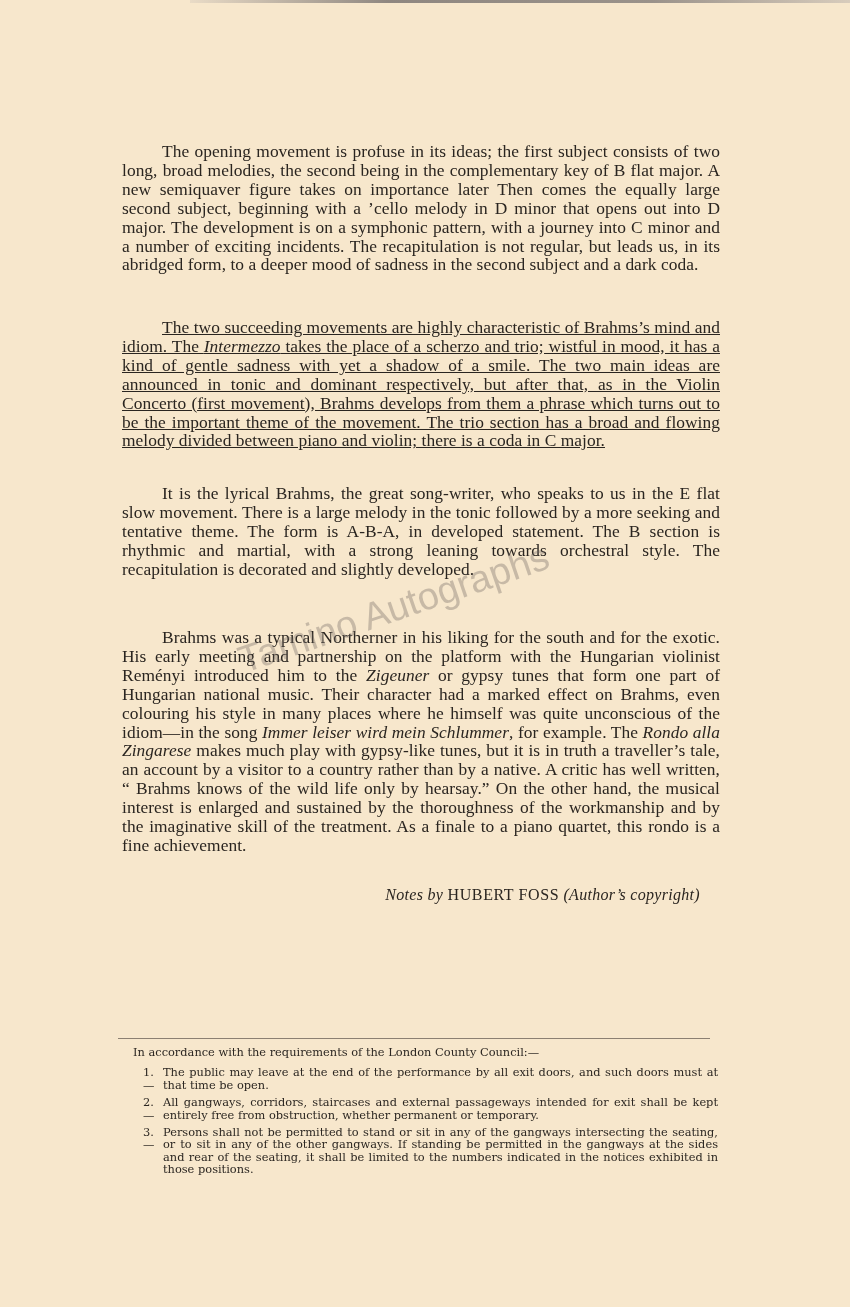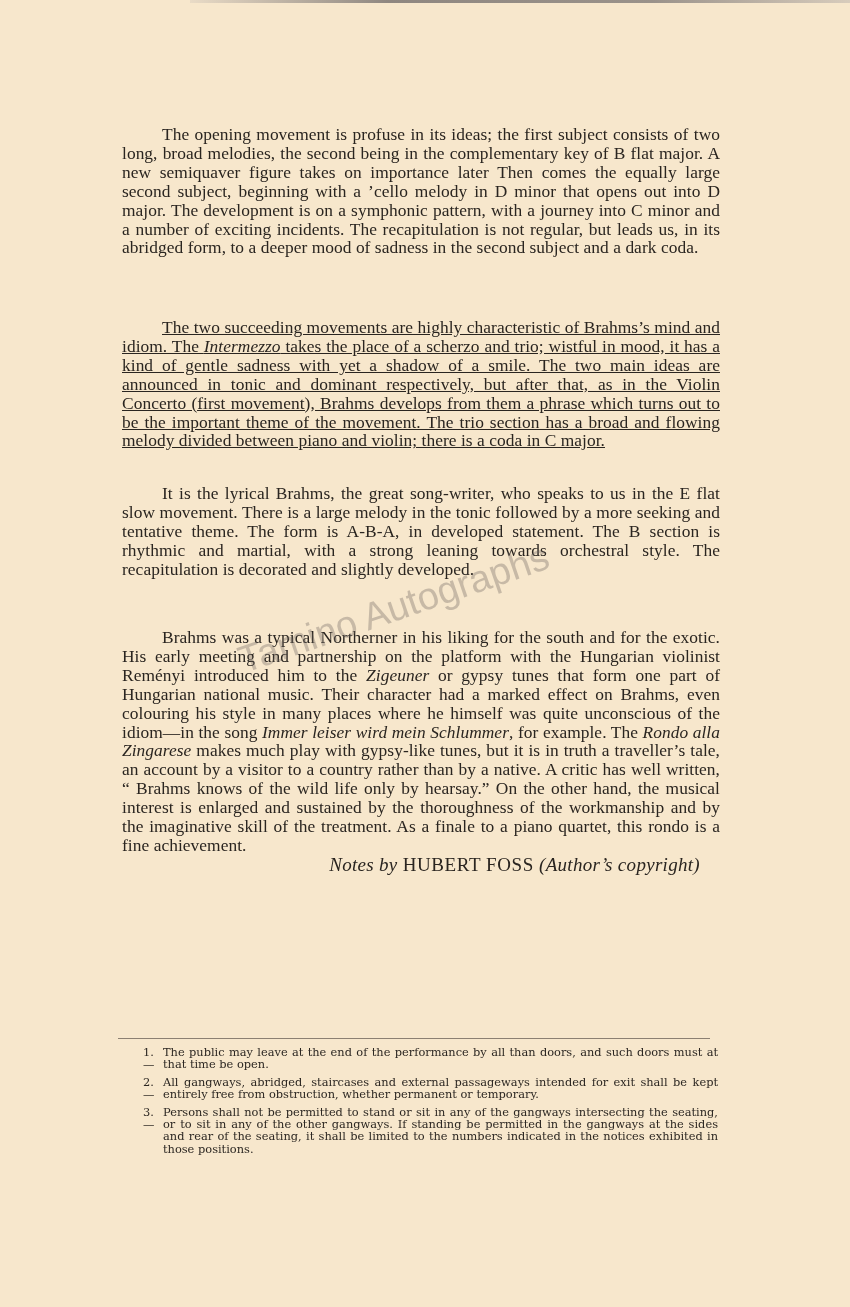--- a/index.html
+++ b/index.html
@@ -14,28 +14,28 @@
       position: absolute; left: 190px; top: 0; width: 660px; height: 3px;
       background: linear-gradient(90deg, #e9dbc6, #8f8780 30%, #9a928a 70%, #d8ccbc);
     }
     .page { position: absolute; left: 122px; top: 124px; width: 598px; }
     .para {
       font-size: 17.4px; line-height: 18.9px;
       text-align: justify; margin: 0;
       letter-spacing: 0.05px;
     }
     .para .indent { display: inline-block; width: 40px; }
-    .p1 { position: absolute; top: 1px; }
+    .p1 { position: absolute; top: 18px; }
     .p2 { position: absolute; top: 194px; text-decoration: underline; }
     .p3 { position: absolute; top: 360px; }
     .p4 { position: absolute; top: 504px; }
     em { font-style: italic; }
     .signature {
-      position: absolute; top: 730px; right: 20px;
-      font-size: 19px; letter-spacing: 0.3px;
+      position: absolute; top: 762px; right: 20px;
+      font-size: 16px; letter-spacing: 0.3px;
     }
     .signature .name { letter-spacing: 0.6px; }
     .rule {
       position: absolute; left: 118px; top: 1038px; width: 592px; height: 0;
       border-top: 1px solid #8c8072;
     }
     .notice { position: absolute; left: 133px; top: 1046px; width: 585px;
       font-family: "DejaVu Serif", serif; font-size: 11.4px; line-height: 12.4px; color: #2c2722; }
     .notice-heading { margin: 0 0 8px 0; }
     .notice-item { display: flex; margin: 0 0 5px 0; }
@@ -66,27 +66,28 @@
   <div class="signature">
     <em>Notes by</em>
     <span class="name">HUBERT FOSS</span>
     <em>(Author’s copyright)</em>
   </div>
 </div>
 
 <div class="rule"></div>
 
 <div class="notice">
+  <p class="notice-heading">In accordance with the requirements of the London County Council:—</p>
   <div class="notice-item">
     <span class="notice-num">1.—</span>
-    <span class="notice-text">The public may leave at the end of the performance by all than doors, and such doors must at that time be open.</span>
+    <span class="notice-text">The public may leave at the end of the performance by all exit doors, and such doors must at that time be open.</span>
   </div>
   <div class="notice-item">
     <span class="notice-num">2.—</span>
-    <span class="notice-text">All gangways, abridged, staircases and external passageways intended for exit shall be kept entirely free from obstruction, whether permanent or temporary.</span>
+    <span class="notice-text">All gangways, corridors, staircases and external passageways intended for exit shall be kept entirely free from obstruction, whether permanent or temporary.</span>
   </div>
   <div class="notice-item">
     <span class="notice-num">3.—</span>
     <span class="notice-text">Persons shall not be permitted to stand or sit in any of the gangways intersecting the seating, or to sit in any of the other gangways.  If standing be permitted in the gangways at the sides and rear of the seating, it shall be limited to the numbers indicated in the notices exhibited in those positions.</span>
   </div>
 </div>
 
 <div class="watermark">Tamino Autographs</div>
 
 </body></html>

